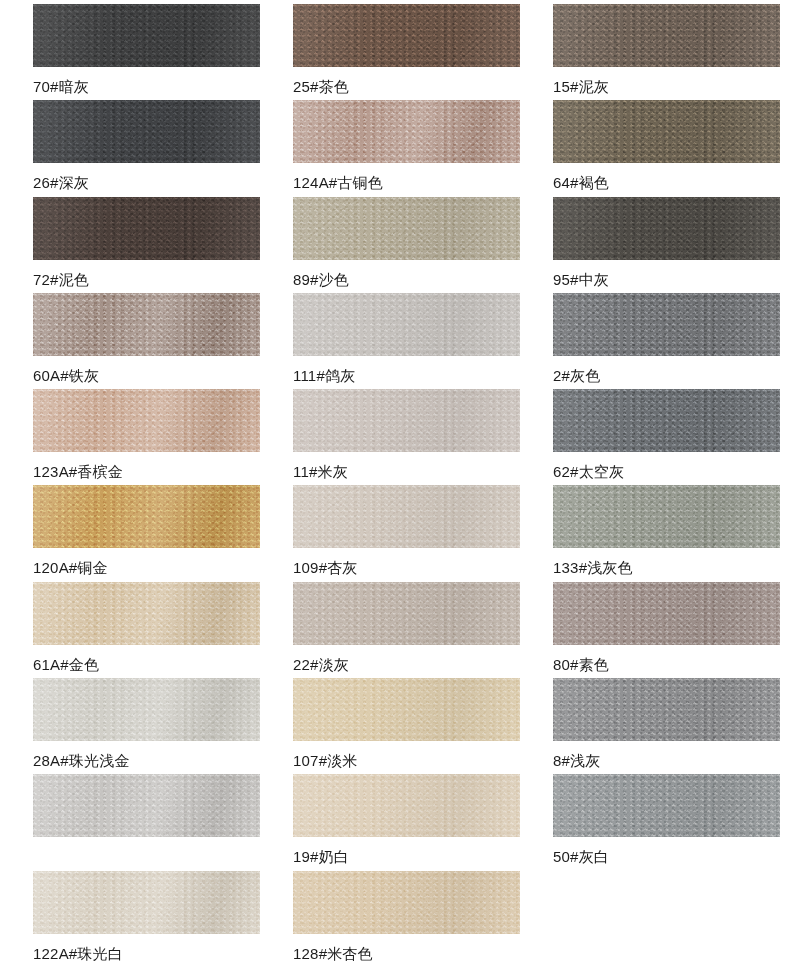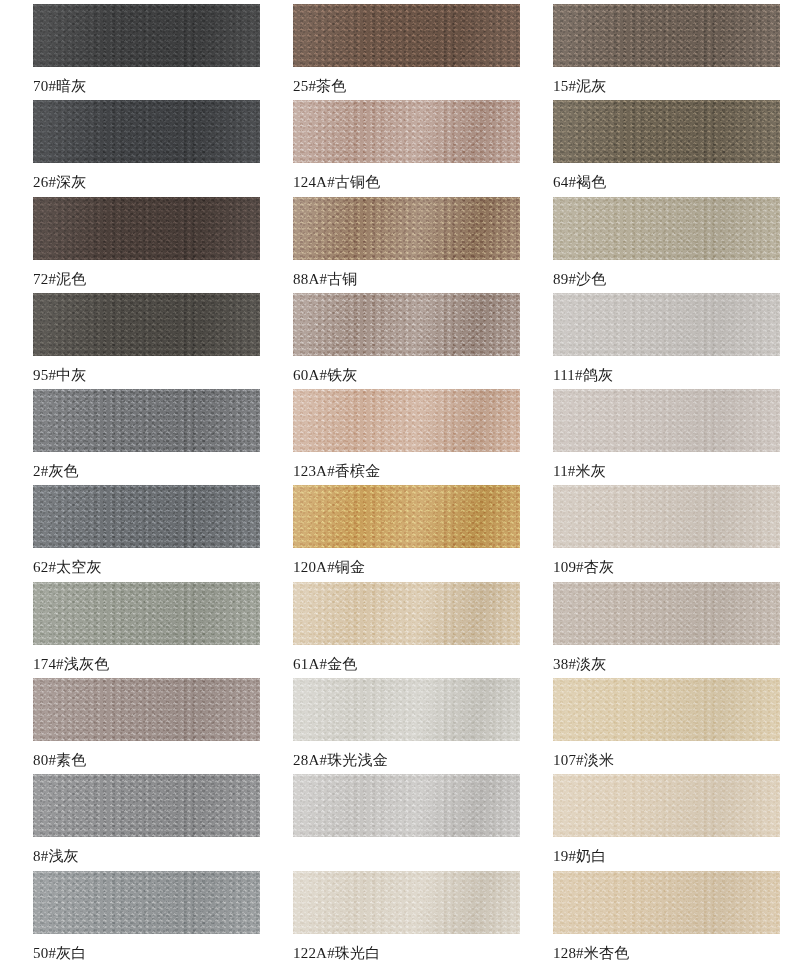--- a/index.html
+++ b/index.html
@@ -15,21 +15,20 @@
     width:790px;height:966px;
     display:grid;
     grid-template-columns:260px 260px 260px;
     grid-template-rows:repeat(10,96.3px);
     padding:4px 0 0 33px;
     box-sizing:border-box;
   }
   .swatch-cell{
     position:relative;
     width:227px;
-    font-family:Liberation Serif, serif;
   }
   .swatch-chip{
     position:relative;
     width:227px;height:63px;
     overflow:hidden;
     background-color:#888;
   }
   
   .swatch-chip .grain{
     position:absolute;inset:0;
@@ -124,28 +123,20 @@
     </div>
     <div class="swatch-cell">
       <div class="swatch-chip" style="background-color: rgb(75, 63, 58);">
         <div class="grain"></div>
         <div class="grain2"></div>
         <div class="sheen"></div>
       </div>
       <div class="swatch-label">72#泥色</div>
     </div>
     <div class="swatch-cell">
-      <div class="swatch-chip metallic" style="background-color: rgb(149, 120, 95);">
-        <div class="grain"></div>
-        <div class="grain2"></div>
-        <div class="sheen"></div>
-      </div>
-      <div class="swatch-label">88A#古铜</div>
-    </div>
-    <div class="swatch-cell">
       <div class="swatch-chip" style="background-color: rgb(182, 174, 154);">
         <div class="grain"></div>
         <div class="grain2"></div>
         <div class="sheen"></div>
       </div>
       <div class="swatch-label">89#沙色</div>
     </div>
     <div class="swatch-cell">
       <div class="swatch-chip" style="background-color: rgb(78, 75, 70);">
         <div class="grain"></div>
@@ -217,37 +208,37 @@
         <div class="sheen"></div>
       </div>
       <div class="swatch-label">109#杏灰</div>
     </div>
     <div class="swatch-cell">
       <div class="swatch-chip" style="background-color: rgb(154, 158, 148);">
         <div class="grain"></div>
         <div class="grain2"></div>
         <div class="sheen"></div>
       </div>
-      <div class="swatch-label">174#浅灰色</div>
+      <div class="swatch-label">133#浅灰色</div>
     </div>
     <div class="swatch-cell">
       <div class="swatch-chip metallic" style="background-color: rgb(214, 195, 165);">
         <div class="grain"></div>
         <div class="grain2"></div>
         <div class="sheen"></div>
       </div>
       <div class="swatch-label">61A#金色</div>
     </div>
     <div class="swatch-cell">
       <div class="swatch-chip" style="background-color: rgb(195, 184, 174);">
         <div class="grain"></div>
         <div class="grain2"></div>
         <div class="sheen"></div>
       </div>
-      <div class="swatch-label">38#淡灰</div>
+      <div class="swatch-label">22#淡灰</div>
     </div>
     <div class="swatch-cell">
       <div class="swatch-chip" style="background-color: rgb(162, 148, 143);">
         <div class="grain"></div>
         <div class="grain2"></div>
         <div class="sheen"></div>
       </div>
       <div class="swatch-label">80#素色</div>
     </div>
     <div class="swatch-cell">

